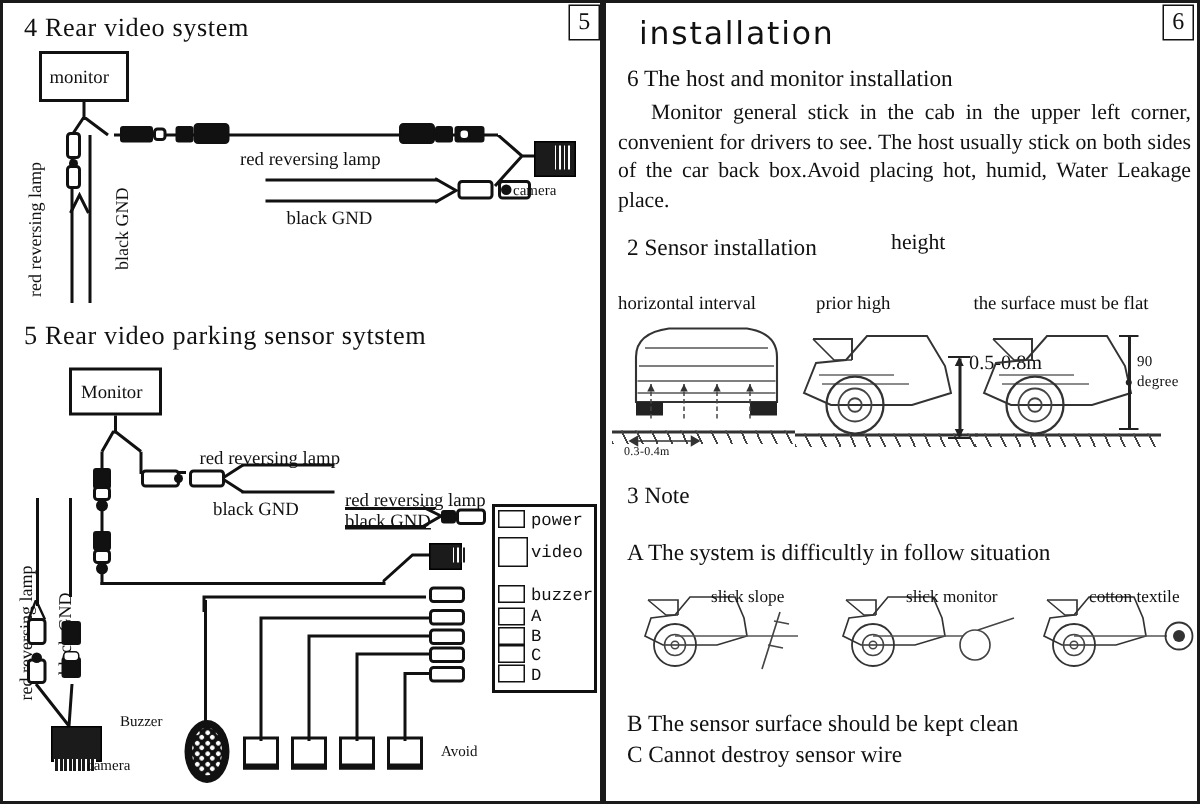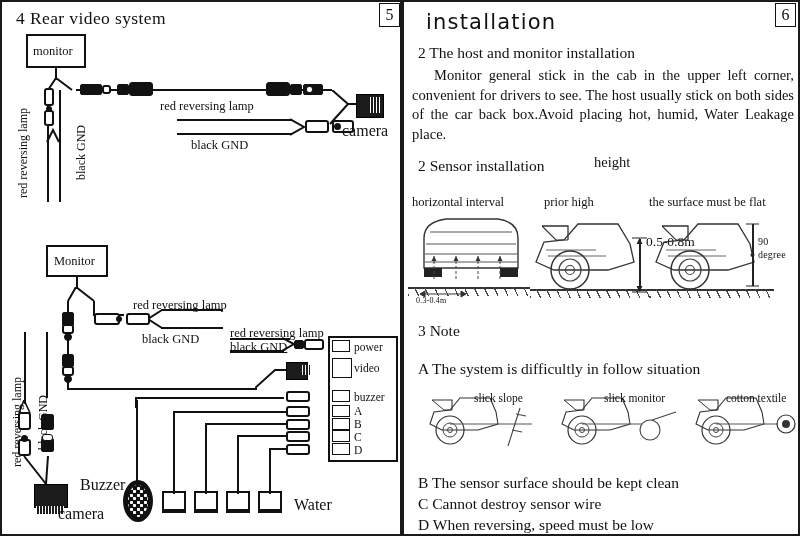--- a/index.html
+++ b/index.html
@@ -10,40 +10,40 @@
   .panel-left{left:0;width:402px;}
   .panel-right{left:402px;width:398px;border-left:2px solid #1a1a1a;}
 
   .pagenum{position:absolute;width:19px;height:22px;border:1.5px solid #111;
            font-family:"Liberation Serif",serif;font-size:16px;line-height:22px;text-align:center;background:#fff;z-index:40;}
   .pagenum-left{top:3px;left:379px;}
   .pagenum-right{top:3px;left:775px;}
 
   .h-sec{position:absolute;font-size:17.5px;letter-spacing:.4px;white-space:nowrap;}
   .lbl{position:absolute;font-size:12.5px;white-space:nowrap;}
-  .lbl-b{position:absolute;font-size:16px;white-space:nowrap;}
+  .lbl-b{position:absolute;font-size:10px;white-space:nowrap;}
   .vlbl{position:absolute;font-size:12px;white-space:nowrap;transform-origin:0 0;transform:rotate(-90deg);}
 
   .box{position:absolute;border:2px solid #111;background:#fff;box-sizing:border-box;}
   .wire{position:absolute;background:#111;}
   .wire-h{height:2px;}
   .wire-v{width:2px;}
 
   
   .conn{position:absolute;box-sizing:border-box;}
   .conn-dark{background:#111;border:1px solid #111;border-radius:2px;}
   .conn-light{background:#fff;border:2px solid #111;border-radius:3px;}
   .conn-bullet{position:absolute;border-radius:50%;background:#111;}
 
   .cam-body{position:absolute;background:#1b1b1b;border:1.5px solid #000;}
   .cam-lines{position:absolute;background:repeating-linear-gradient(90deg,#fff 0 1px,#1b1b1b 1px 3px);}
 
   .blk{position:absolute;border:2px solid #111;box-sizing:border-box;background:#fff;}
   .port{position:absolute;border:1.5px solid #111;background:#fff;box-sizing:border-box;}
-  .portlbl{position:absolute;font-size:11.5px;white-space:nowrap;}
+  .portlbl{position:absolute;font-size:11.5px;white-space:nowrap;font-family:Liberation Mono, monospace;}
 
   .sensorbox{position:absolute;border:2px solid #111;background:#fff;box-sizing:border-box;}
   .sensorbox:after{content:"";position:absolute;left:-2px;right:-2px;bottom:-2px;height:4px;background:#111;}
 
   .buzzer{position:absolute;width:26px;height:38px;border-radius:50%/50%;background:#111;
           border:2px solid #111;overflow:hidden;}
   .buzzer .dots{position:absolute;inset:3px;border-radius:50%;
      background:
        radial-gradient(#fff 1.4px,transparent 1.5px) 0 0/7px 7px,
        radial-gradient(#fff 1.4px,transparent 1.5px) 3px 3px/7px 7px;}
@@ -114,20 +114,21 @@
     <div class="conn-bullet" style="left:332px;top:121px;width:7px;height:7px;"></div>
     <div class="lbl" style="left:189px;top:136px;">black   GND</div>
 
     <svg style="position:absolute;left:320px;top:88px;" width="36" height="38">
       <path d="M10,0 L26,14 M26,14 L8,34 M26,14 L34,14" stroke="#111" stroke-width="2" fill="none"></path>
     </svg>
     <div class="cam-body" style="left:354px;top:92px;width:26px;height:22px;"></div>
     <div class="cam-lines" style="left:368px;top:95px;width:10px;height:16px;"></div>
     <div class="lbl-b" style="left:340px;top:120px;">camera</div>
 
+    <div class="h-sec" style="left:14px;top:211px;">5  Rear  video  parking  sensor  sytstem</div>
 
     <div class="box" style="left:44px;top:243px;width:62px;height:32px;"></div>
     <div class="lbl" style="left:52px;top:252px;">Monitor</div>
 
     <div class="wire wire-v" style="left:74px;top:275px;height:12px;"></div>
     <svg style="position:absolute;left:58px;top:285px;" width="44" height="16">
       <path d="M16,0 L8,14 M16,0 L34,14" stroke="#111" stroke-width="2" fill="none"></path>
     </svg>
 
     <div class="wire wire-v" style="left:65px;top:299px;height:12px;"></div>
@@ -197,21 +198,21 @@
       </div>
 
     <svg style="position:absolute;left:132px;top:392px;" width="150" height="16">
       <path d="M2,14 L2,4 L150,4" stroke="#111" stroke-width="2" fill="none"></path>
     </svg>
 
     <div class="sensorbox" style="left:160px;top:489px;width:24px;height:22px;"></div>
     <div class="sensorbox" style="left:192px;top:489px;width:24px;height:22px;"></div>
     <div class="sensorbox" style="left:224px;top:489px;width:24px;height:22px;"></div>
     <div class="sensorbox" style="left:256px;top:489px;width:24px;height:22px;"></div>
-    <div class="lbl-b" style="left:292px;top:494px;">Water</div>
+    <div class="lbl-b" style="left:292px;top:494px;">Avoid</div>
 
     <svg style="position:absolute;left:168px;top:406px;" width="140" height="86">
       <path d="M4,86 L4,4 L140,4" stroke="#111" stroke-width="2" fill="none"></path>
     </svg>
     <svg style="position:absolute;left:200px;top:418px;" width="108" height="74">
       <path d="M4,74 L4,4 L108,4" stroke="#111" stroke-width="2" fill="none"></path>
     </svg>
     <svg style="position:absolute;left:232px;top:430px;" width="76" height="62">
       <path d="M4,62 L4,4 L76,4" stroke="#111" stroke-width="2" fill="none"></path>
     </svg>
@@ -242,21 +243,21 @@
     <div class="portlbl" style="left:352px;top:403px;">A</div>
     <div class="portlbl" style="left:352px;top:416px;">B</div>
     <div class="portlbl" style="left:352px;top:429px;">C</div>
     <div class="portlbl" style="left:352px;top:442px;">D</div>
   </div>
 
   <div class="panel panel-right">
 
     <div class="r-title" style="left:22px;top:8px;">installation</div>
 
-    <div class="r-h" style="left:14px;top:42px;">2  The  host and monitor  installation</div>
+    <div class="r-h" style="left:14px;top:42px;">6  The  host and monitor  installation</div>
     <div class="r-p" style="left:8px;top:64px;width:382px;text-indent:22px;text-align:justify;">Monitor general stick in the cab in the upper left corner, convenient for drivers to see. The host usually stick on both sides of  the car back box.Avoid placing hot, humid, Water Leakage place.</div>
 
     <div class="r-h" style="left:14px;top:155px;">2  Sensor installation</div>
     <div class="r-h" style="left:190px;top:152px;font-size:14.5px;">height</div>
 
     <div class="r-cap" style="left:8px;top:193px;">horizontal  interval</div>
     <div class="r-cap" style="left:140px;top:193px;">prior high</div>
     <div class="r-cap" style="left:245px;top:193px;">the surface must be flat</div>
 
     <svg style="position:absolute;left:8px;top:210px;" width="118" height="86">
@@ -350,18 +351,17 @@
       <circle cx="30" cy="40" r="7" fill="none" stroke="#444" stroke-width="1"></circle>
       <circle cx="30" cy="40" r="2.5" fill="none" stroke="#444" stroke-width="1"></circle>
       <path d="M30,34 L92,34" stroke="#555" stroke-width="1"></path>
       <circle cx="100" cy="34" r="9" fill="none" stroke="#333" stroke-width="1.2"></circle>
       <circle cx="100" cy="34" r="4" fill="#333"></circle>
     </svg>
     <div class="r-cap" style="left:322px;top:390px;font-size:11.5px;">cotton textile</div>
 
     <div class="r-h" style="left:14px;top:493px;">C  Cannot destroy sensor wire</div>
     <div class="r-h" style="left:14px;top:472px;">B  The sensor  surface should be kept clean</div>
-    <div class="r-h" style="left:14px;top:514px;">D  When reversing, speed must be low</div>
   </div>
 
   <div class="pagenum pagenum-left">5</div>
   <div class="pagenum pagenum-right">6</div>
 </div>
 
 </body></html>

